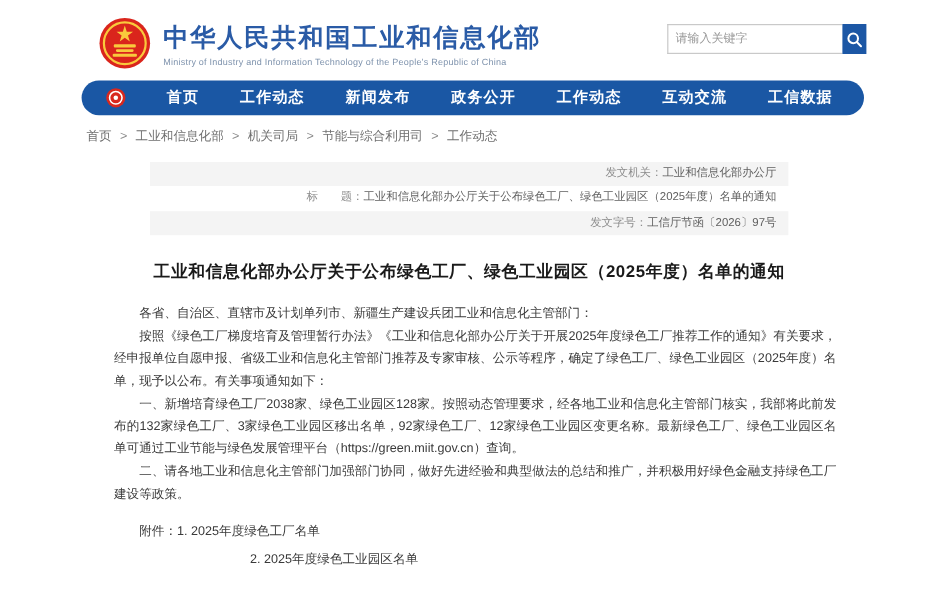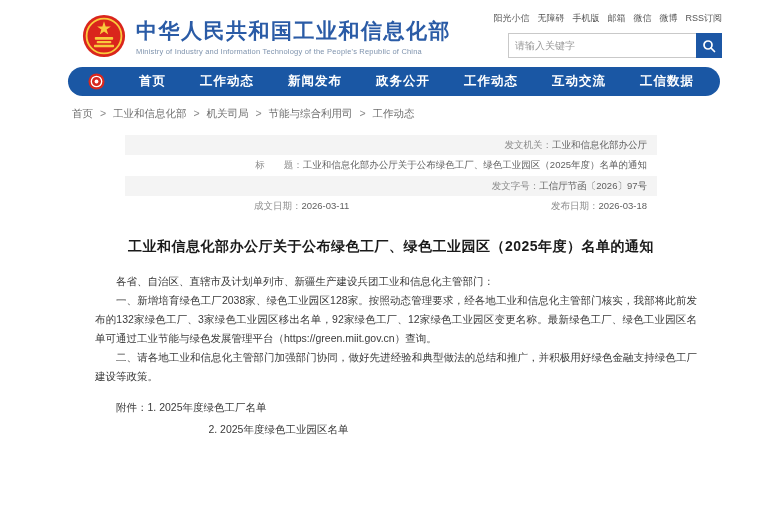--- a/index.html
+++ b/index.html
@@ -13,21 +13,21 @@
   .brand { display:flex; align-items:center; gap:10px; margin-left:22px; }
   .emblem { width:44px; height:44px; flex:0 0 44px; }
   .brand-text .site-title { color:#2a5ba6; font-size:21px; font-weight:bold; letter-spacing:1.5px; }
   .brand-text .site-sub { color:#7f93ad; font-size:7.5px; margin-top:2px; letter-spacing:.2px; }
 
   .header-right { width:214px; margin-top:2px; }
   .quick-links { display:flex; align-items:center; justify-content:flex-end;
                  gap:8px; font-size:9px; color:#555; white-space:nowrap; }
   .quick-links .ql { cursor:pointer; }
   .ql-icon { width:10px; height:9px; display:inline-block; }
-  .searchbar { display:flex; margin-top:8px; }
+  .searchbar { display:flex; margin-top:8px;margin-left:48px; }
   .searchbar input { width:188px; height:25px; border:1px solid #c9c9c9; border-right:none;
                      font-size:10px; padding:0 6px; color:#333; outline:none; }
   .searchbar input::placeholder { color:#999; }
   .search-btn { width:26px; height:25px; background:#1c57a5; border:none; cursor:pointer;
                 display:flex; align-items:center; justify-content:center; }
 
   
   .nav { margin-top:5px; margin-left:8px; width:652px; height:29px; background:#1a57a4;
          border-radius:15px; display:flex; align-items:center; padding:0 26px 0 20px;
          justify-content:space-between; }
@@ -74,33 +74,20 @@
           <rect x="16" y="29.5" width="16" height="2.4" rx="1" fill="#f9c93c"></rect>
           <rect x="13" y="33.5" width="22" height="2.8" rx="1" fill="#f9c93c"></rect>
         </svg>
         <div class="brand-text">
           <div class="site-title">中华人民共和国工业和信息化部</div>
           <div class="site-sub">Ministry of Industry and Information Technology of the People's Republic of China</div>
         </div>
       </div>
 
       <div class="header-right">
-        <div class="quick-links">
-          <svg class="ql-icon" viewBox="0 0 12 11">
-            <rect x="0" y="0" width="12" height="8" rx="2" fill="#2a6fc0"></rect>
-            <path d="M3 8 L3 11 L6 8 Z" fill="#2a6fc0"></path>
-          </svg>
-          <span class="ql">阳光小信</span>
-          <span class="ql">无障碍</span>
-          <span class="ql">手机版</span>
-          <span class="ql">邮箱</span>
-          <span class="ql">微信</span>
-          <span class="ql">微博</span>
-          <span class="ql">RSS订阅</span>
-        </div>
         <div class="searchbar">
           <input type="text" placeholder="请输入关键字" style="">
           <button class="search-btn">
             <svg width="14" height="14" viewBox="0 0 14 14">
               <circle cx="6" cy="6" r="4" fill="none" stroke="#ffffff" stroke-width="1.7"></circle>
               <line x1="9" y1="9" x2="12.5" y2="12.5" stroke="#ffffff" stroke-width="1.7" stroke-linecap="round"></line>
             </svg>
           </button>
         </div>
       </div>
@@ -145,36 +132,27 @@
           <span class="m-label">标　　题：</span>
           <span class="m-value">工业和信息化部办公厅关于公布绿色工厂、绿色工业园区（2025年度）名单的通知</span>
         </div>
       </div>
       <div class="meta-row">
         <div class="meta-cell">
           <span class="m-label">发文字号：</span>
           <span class="m-value">工信厅节函〔2026〕97号</span>
         </div>
       </div>
-      <div class="meta-row">
-        <div class="meta-cell first">
-          <span class="m-label">成文日期：</span>
-          <span class="m-value">2026-03-11</span>
-        </div>
-        <div class="meta-cell">
-          <span class="m-label">发布日期：</span>
-          <span class="m-value">2026-03-18</span>
-        </div>
-      </div>
     </div>
 
     <h1 class="article-title">工业和信息化部办公厅关于公布绿色工厂、绿色工业园区（2025年度）名单的通知</h1>
 
     <div class="body-text">
       <p>各省、自治区、直辖市及计划单列市、新疆生产建设兵团工业和信息化主管部门：</p>
+      <p>按照《绿色工厂梯度培育及管理暂行办法》《工业和信息化部办公厅关于开展2025年度绿色工厂推荐工作的通知》有关要求，经申报单位自愿申报、省级工业和信息化主管部门推荐及专家审核、公示等程序，确定了绿色工厂、绿色工业园区（2025年度）名单，现予以公布。有关事项通知如下：</p>
       <p>一、新增培育绿色工厂2038家、绿色工业园区128家。按照动态管理要求，经各地工业和信息化主管部门核实，我部将此前发布的132家绿色工厂、3家绿色工业园区移出名单，92家绿色工厂、12家绿色工业园区变更名称。最新绿色工厂、绿色工业园区名单可通过工业节能与绿色发展管理平台（https://green.miit.gov.cn）查询。</p>
       <p>二、请各地工业和信息化主管部门加强部门协同，做好先进经验和典型做法的总结和推广，并积极用好绿色金融支持绿色工厂建设等政策。</p>
     </div>
 
     <div class="attachments">
       <div class="att-line1">
         <span>附件：</span><span>1. 2025年度绿色工厂名单</span>
       </div>
       <div class="att-line">2. 2025年度绿色工业园区名单</div>
 

